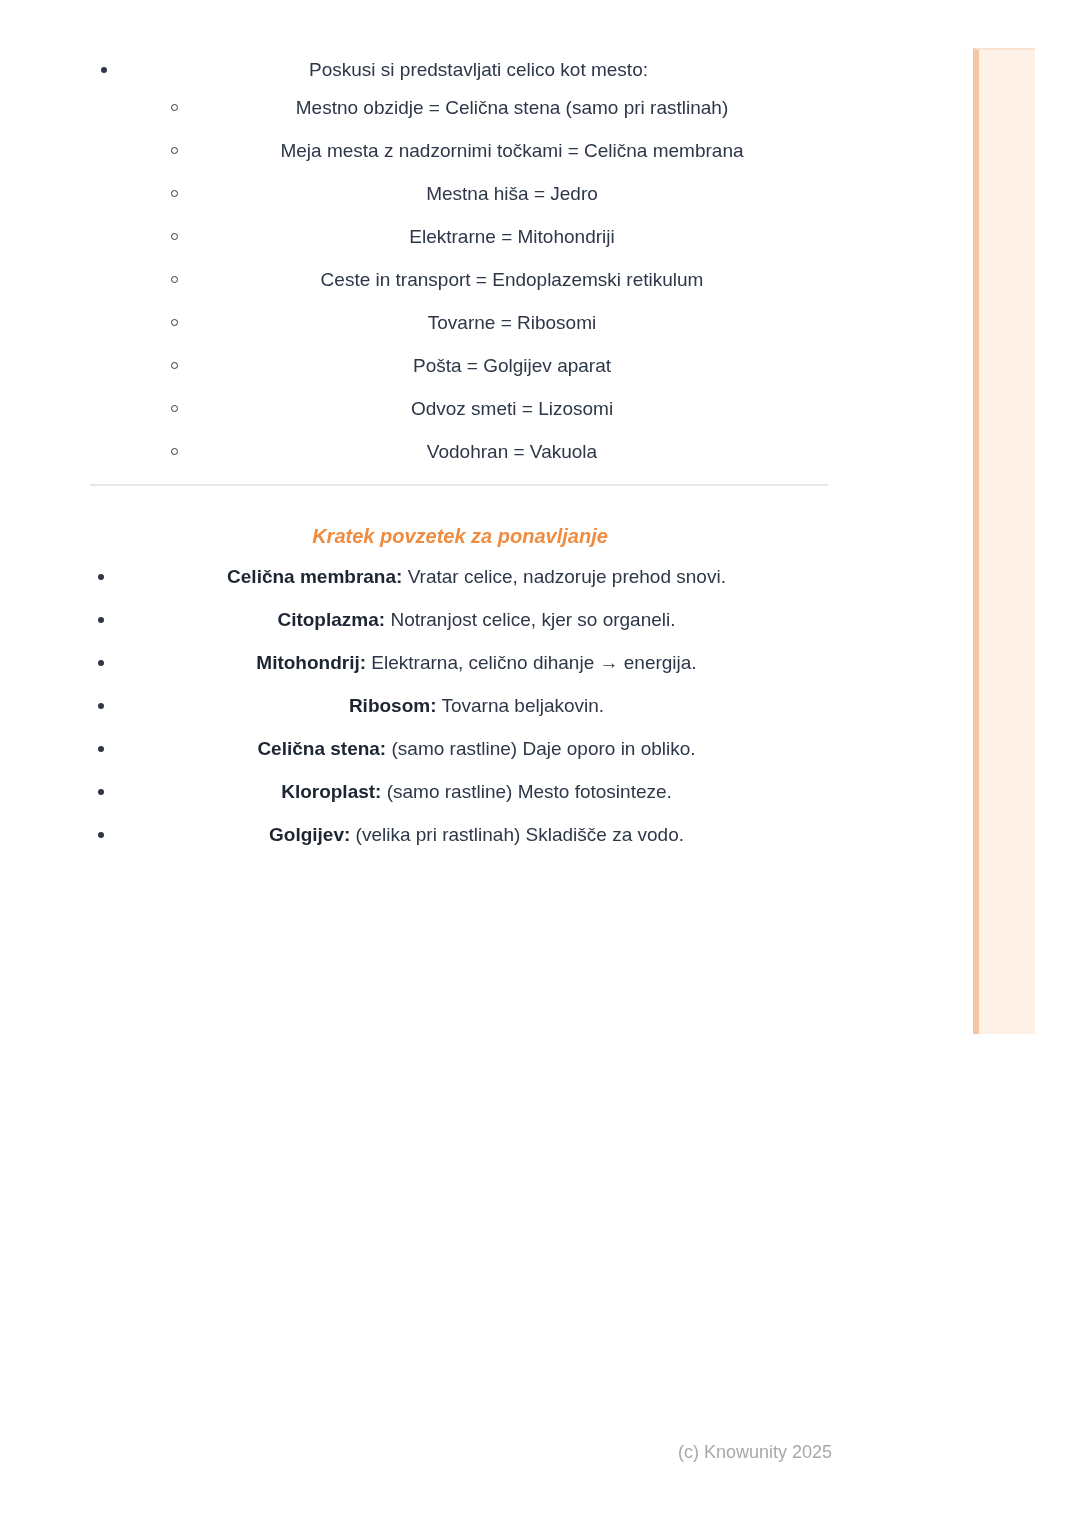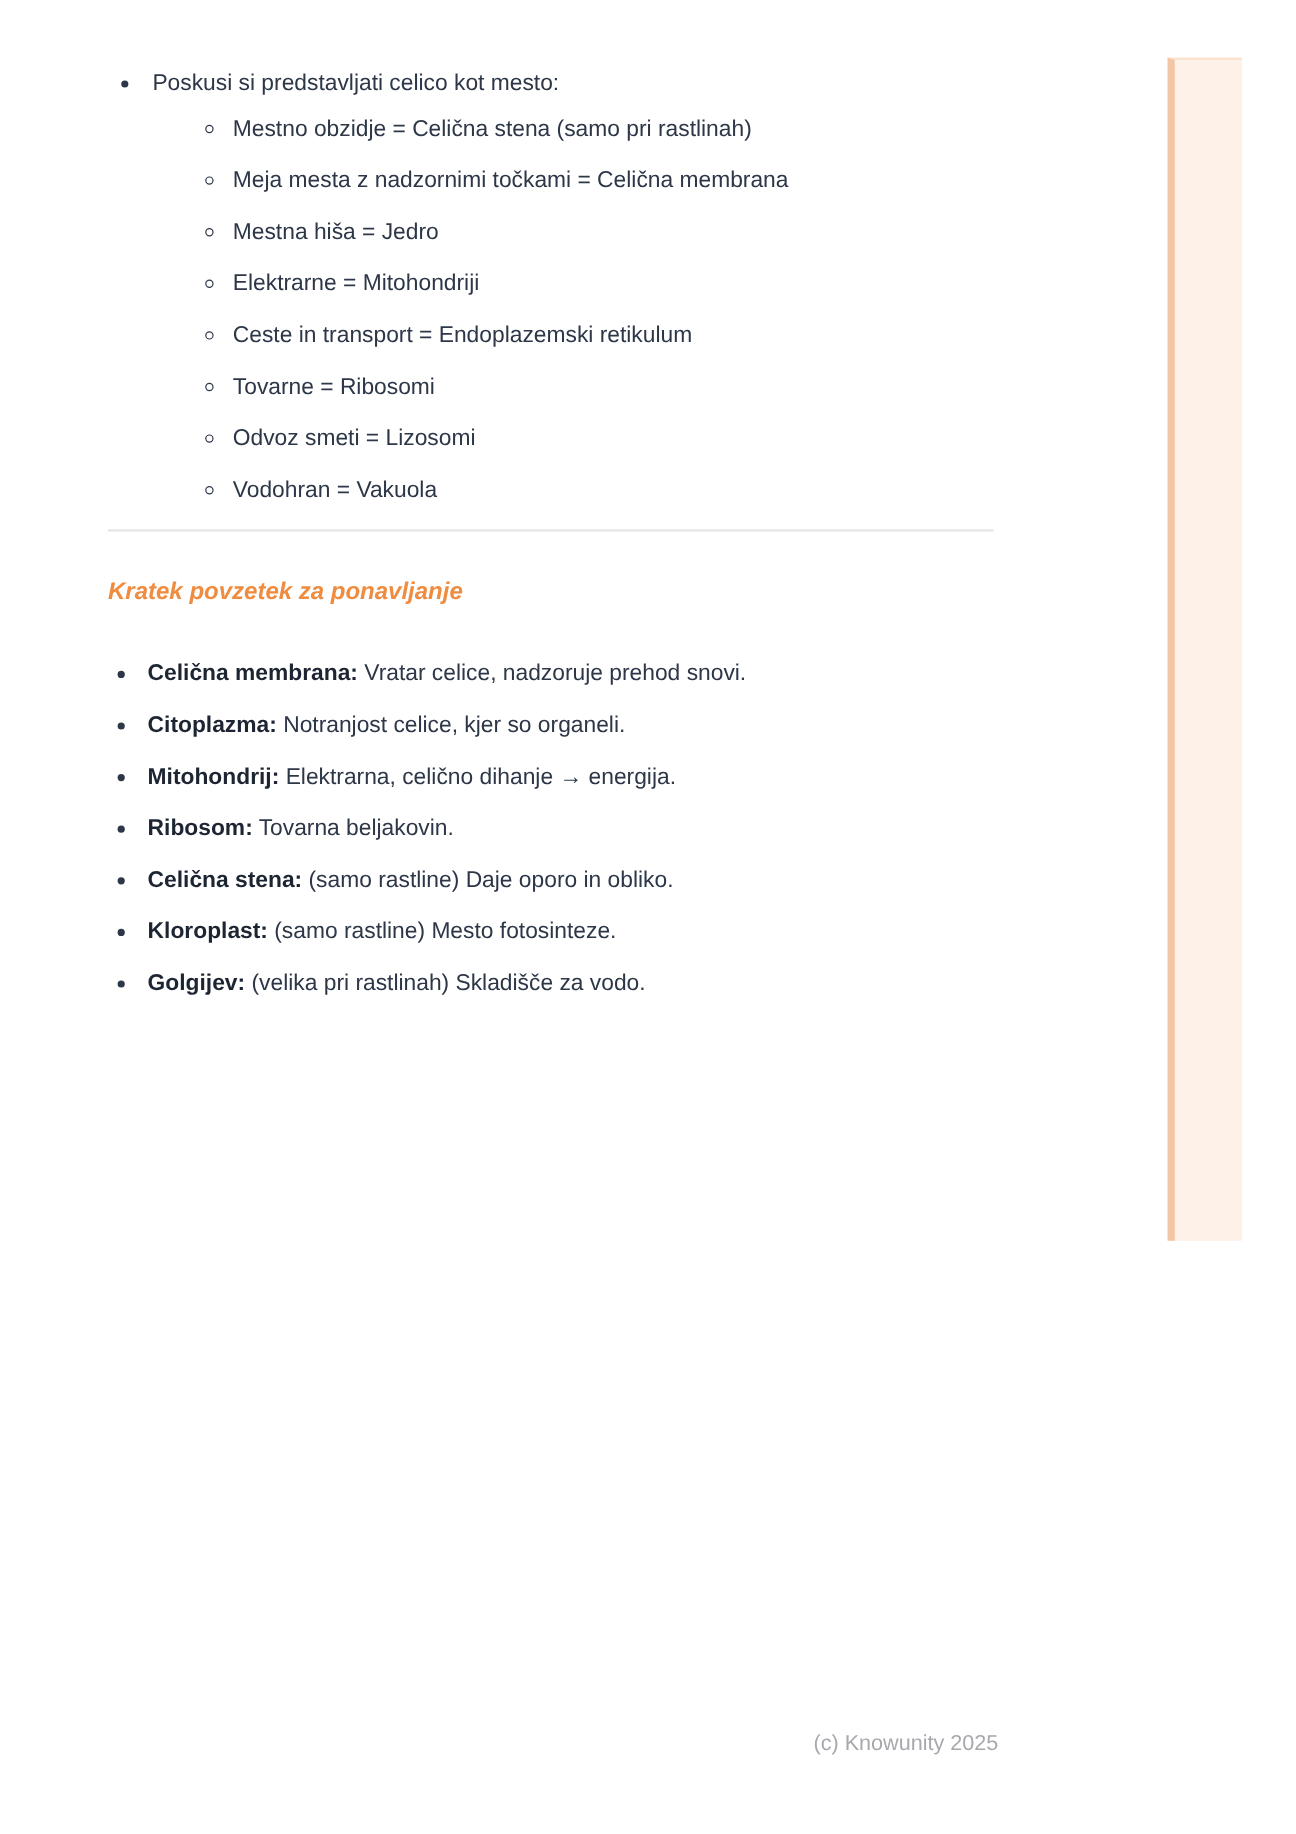--- a/index.html
+++ b/index.html
@@ -4,21 +4,21 @@
 <style>
   html, body { margin: 0; padding: 0; }
   body {
     width: 1080px; height: 1528px;
     background: #ffffff;
     font-family: "Liberation Sans", sans-serif;
     color: #2d3748;
     position: relative;
     overflow: hidden;
   }
-  .page { position: relative; width: 900px; height: 1528px; background: #ffffff; }
+  .page { position: relative; width: 900px; height: 1528px; background: #ffffff; text-align: center; }
 
   
   .stripe {
     position: absolute;
     left: 973px; top: 48px;
     width: 56px; height: 984px;
     background: #fdf1e8;
     border-left: 6px solid #f3c7a6;
     border-top: 2px solid #fbe3d2;
   }
@@ -67,21 +67,21 @@
   .heading {
     margin: 32px 0 0 0;
     font-size: 20px;
     line-height: 36px;
     font-weight: 700;
     color: #ef8c3f;
     font-style: italic;
   }
 
   
-  .summary-list { margin: 38px 0 0 0; }
+  .summary-list { margin: 10px 0 0 0; }
   .li-sum { position: relative; padding-left: 33px; margin-bottom: 17px; }
   .li-sum::before {
     content: "";
     position: absolute;
     left: 8px; top: 10px;
     width: 6px; height: 6px;
     border-radius: 50%;
     background: #2d3748;
   }
   .li-sum .term { font-weight: 700; color: #1d2533; }
@@ -106,20 +106,21 @@
     <ul class="main-list">
       <li class="li-main">
         <span>Poskusi si predstavljati celico kot mesto:</span>
         <ul class="sub-list">
           <li class="li-sub">Mestno obzidje = Celična stena (samo pri rastlinah)</li>
           <li class="li-sub">Meja mesta z nadzornimi točkami = Celična membrana</li>
           <li class="li-sub">Mestna hiša = Jedro</li>
           <li class="li-sub">Elektrarne = Mitohondriji</li>
           <li class="li-sub">Ceste in transport = Endoplazemski retikulum</li>
           <li class="li-sub">Tovarne = Ribosomi</li>
+          <li class="li-sub">Pošta = Golgijev aparat</li>
           <li class="li-sub">Odvoz smeti = Lizosomi</li>
           <li class="li-sub">Vodohran = Vakuola</li>
         </ul>
       </li>
     </ul>
 
     <hr class="divider">
 
     <h1 class="heading">Kratek povzetek za ponavljanje</h1>
 

